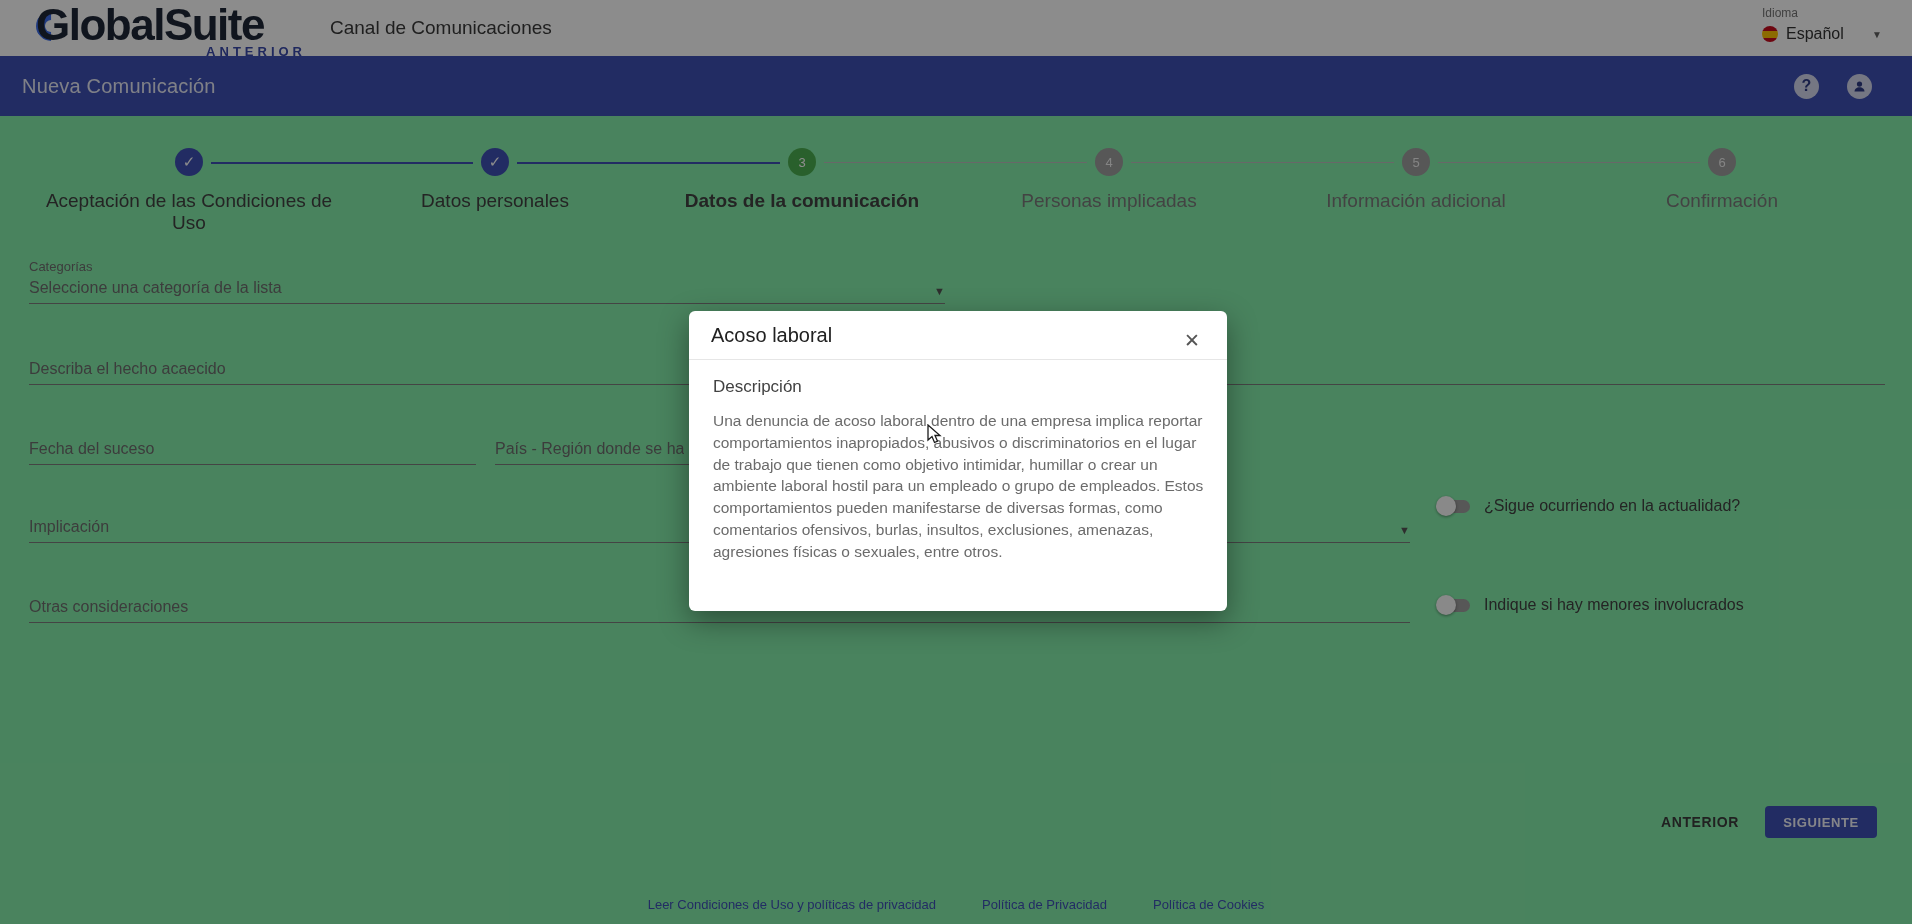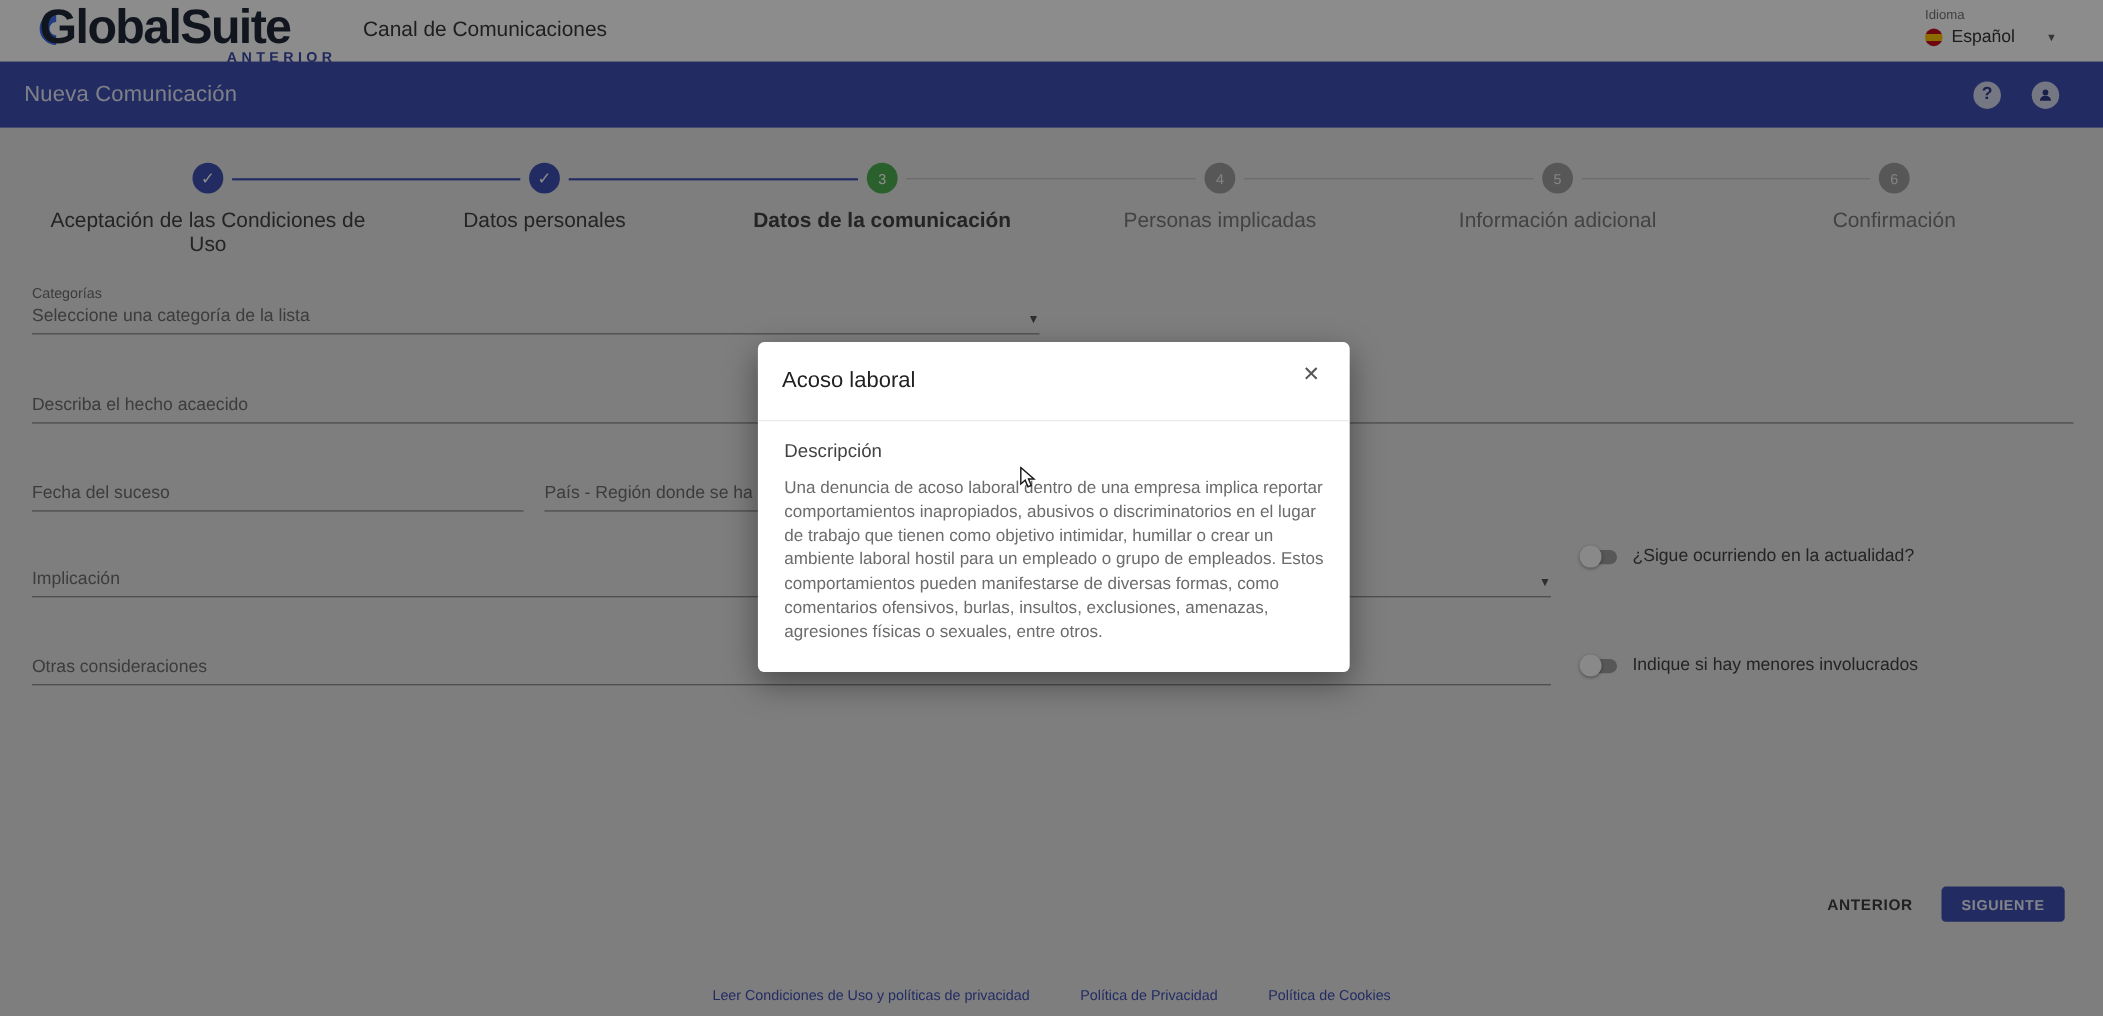--- a/index.html
+++ b/index.html
@@ -1,27 +1,27 @@
 <!DOCTYPE html>
 <html><head>
 <meta charset="utf-8">
 <style>
   * { margin:0; padding:0; box-sizing:border-box; }
   html,body { width:1912px; height:924px; }
   body { font-family:"Liberation Sans", sans-serif; background:#fff; overflow:hidden; }
-  .page { position:relative; width:1912px; height:924px; background:#e5e5e5; }
+  .page { position:relative; width:1912px; height:924px; background:#86efac; }
 
   
   .header { position:absolute; left:0; top:0; width:1912px; height:56px; background:#fff; }
   .logo { position:absolute; left:36px; top:2px; width:272px; height:54px; }
   .logo-main { position:relative; font-size:44px; font-weight:bold; letter-spacing:-1.5px; color:#1e2737; line-height:46px; }
   .logo-g-arc { position:absolute; left:0px; top:9px; width:30px; height:30px; border:9px solid transparent; border-top-color:#3d6deb; border-left-color:#3d6deb; border-radius:50%; transform:rotate(-45deg); }
   .logo-sub { position:absolute; right:2px; top:42px; font-size:13px; letter-spacing:4px; color:#3949ab; font-weight:bold; }
   .app-title { position:absolute; left:330px; top:17px; font-size:19px; color:#3a3a3a; }
-  .lang { position:absolute; right:42px; top:6px; width:120px;margin-left:24px; }
+  .lang { position:absolute; right:30px; top:6px; width:120px;margin-left:24px; }
   .lang-label { font-size:12px; color:#757575; }
   .lang-row { display:flex; align-items:center; gap:8px; margin-top:5px; border-bottom:1px solid #9e9e9e; padding-bottom:21px; }
   .flag { width:16px; height:16px; border-radius:50%; background:linear-gradient(180deg,#c60b1e 0 30%,#ffc400 30% 72%,#c60b1e 72% 100%); }
   .lang-value { font-size:16px; color:#333; flex:1; }
   .lang-caret { font-size:10px; color:#616161; }
 
   
   .navbar { position:absolute; left:0; top:56px; width:1912px; height:60px; background:#3f51b5; display:flex; align-items:center; }
   .nav-title { margin-left:22px; font-size:20px; color:rgba(255,255,255,0.88); letter-spacing:0.2px; }
   .nav-icons { position:absolute; right:40px; top:0; height:60px; display:flex; align-items:center; gap:28px; }
@@ -59,21 +59,21 @@
   .btn-prev { position:absolute; left:1660px; top:806px; width:80px; height:32px; background:none; border:none; font-family:inherit; font-size:14px; letter-spacing:0.6px; color:#3d3d3d; font-weight:bold; cursor:pointer; }
   .btn-next { position:absolute; left:1765px; top:806px; width:112px; height:32px; background:#3f51b5; border:none; border-radius:4px; font-family:inherit; font-size:13px; letter-spacing:0.6px; color:#f2f3fa; font-weight:bold; cursor:pointer; }
 
   
   .footer { position:absolute; left:0; top:897px; width:1912px; display:flex; justify-content:center; gap:46px; }
   .footer a { font-size:13px; color:#3f51b5; text-decoration:none; }
 
   
   .overlay { position:absolute; inset:0; background:rgba(0,0,0,0.45); z-index:10; }
   .modal { position:absolute; left:689px; top:311px; width:538px; height:300px; background:#fff; border-radius:6px; box-shadow:0 10px 30px rgba(0,0,0,0.4); z-index:20; }
-  .modal-head { position:relative; height:72px; border-bottom:1px solid #e6e6e6; display:flex; align-items:center; padding:0 22px; }
+  .modal-head { position:relative; height:49px; border-bottom:1px solid #e6e6e6; display:flex; align-items:center; padding:0 22px; }
   .modal-title { font-size:20px; color:#212121; }
   .modal-close { position:absolute; right:22px; top:16px; width:26px; height:26px; border:none; background:none; font-size:19px; color:#555; cursor:pointer; font-family:inherit; }
   .modal-body { padding:17px 24px 0 24px; }
   .modal-section { font-size:17px; color:#424242; margin-bottom:13px; }
   .modal-text { width:492px; font-size:15.5px; line-height:21.8px; color:#6b6b6b; }
 
   
   .cursor { position:absolute; left:927px; top:424px; z-index:30; }
 </style>
 </head>

